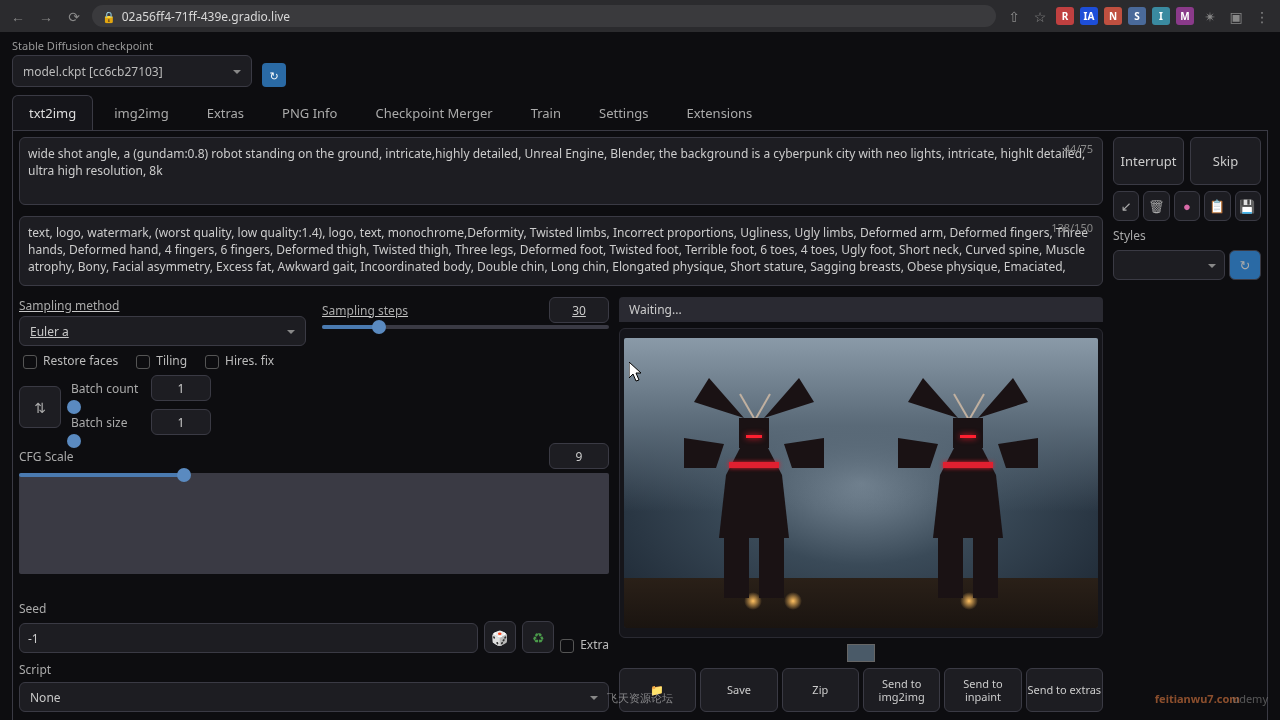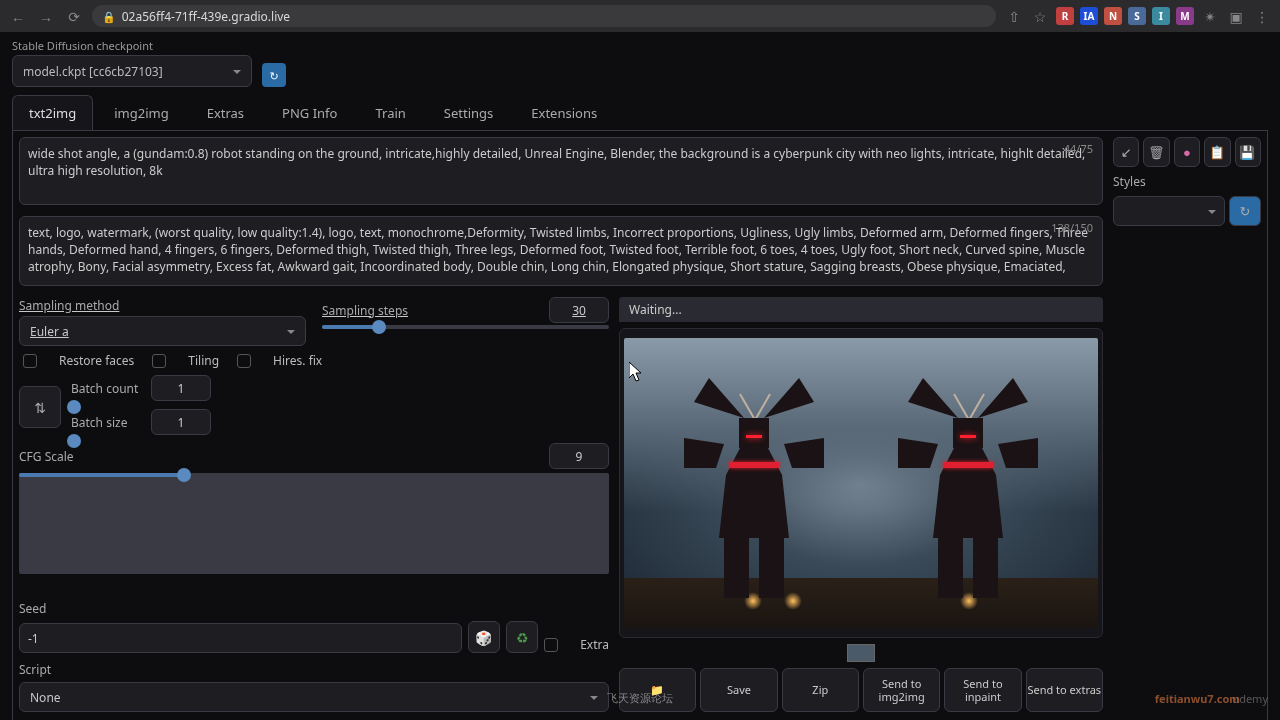--- a/index.html
+++ b/index.html
@@ -50,21 +50,21 @@
 .select { background: #1d1d22; border: 1px solid #3a3a44; border-radius: 6px; height: 30px; padding: 0 26px 0 10px; display: flex; align-items: center; font-size: 12px; position: relative; }
 .select::after { content: ''; position: absolute; right: 10px; top: 13px; border: 4px solid transparent; border-top-color: #888; }
 
 .num-field { background: #1d1d22; border: 1px solid #3a3a44; border-radius: 6px; height: 26px; width: 60px; text-align: center; font-size: 12px; color: #ccc; outline: none; }
 .slider-row { display: flex; align-items: center; gap: 10px; }
 .slider-track { flex: 1; height: 4px; background: #3a3a44; border-radius: 2px; position: relative; }
 .slider-fill { position: absolute; height: 4px; background: #4a7ab0; border-radius: 2px; }
 .slider-thumb { position: absolute; width: 14px; height: 14px; background: #5a8ac0; border-radius: 50%; top: -5px; transform: translateX(-50%); }
 
 .checkboxes { display: flex; gap: 18px; padding: 2px 4px; }
-.checkbox { display: flex; align-items: center; gap: 22px; font-size: 12px; color: #bbb; }
+.checkbox { display: flex; align-items: flex-end; gap: 6px; font-size: 12px; color: #bbb; }
 .cb-box { width: 14px; height: 14px; border: 1px solid #555; border-radius: 3px; display: inline-block; }
 
 .swap-btn { background: #1d1d22; border: 1px solid #3a3a44; border-radius: 6px; width: 42px; height: 42px; display: flex; align-items: center; justify-content: center; font-size: 14px; color: #aaa; }
 
 .seed-row { display: flex; gap: 6px; align-items: flex-end; }
 .seed-input { flex: 1; background: #1d1d22; border: 1px solid #3a3a44; border-radius: 6px; height: 30px; padding: 0 8px; font-size: 12px; color: #ccc; outline: none; }
 .seed-btn { width: 32px; height: 32px; background: #1d1d22; border: 1px solid #3a3a44; border-radius: 6px; display: flex; align-items: center; justify-content: center; font-size: 14px; }
 
 
 .action-btns { display: flex; gap: 6px; }
@@ -155,20 +155,21 @@
       </div>
     </div>
     <div class="tiny-btn">↻</div>
   </div>
 
   <div class="tabs">
     <div class="tab active">txt2img</div>
     <div class="tab">img2img</div>
     <div class="tab">Extras</div>
     <div class="tab">PNG Info</div>
+    <div class="tab">Checkpoint Merger</div>
     <div class="tab">Train</div>
     <div class="tab">Settings</div>
     <div class="tab">Extensions</div>
   </div>
 
   <div class="content">
     <div class="left-col">
       <div class="textarea-wrap">
         <span class="token-counter">44/75</span>
         <textarea class="textarea pos-prompt" style="">wide shot angle, a (gundam:0.8) robot standing on the ground, intricate,highly detailed, Unreal Engine, Blender, the background is a cyberpunk city with neo lights, intricate, highlt detailed, ultra high resolution, 8k</textarea>
@@ -321,20 +322,24 @@
             <div class="send-btn">Zip</div>
             <div class="send-btn">Send to img2img</div>
             <div class="send-btn">Send to inpaint</div>
             <div class="send-btn">Send to extras</div>
           </div>
         </div>
       </div>
     </div>
 
     <div class="right-col">
+      <div class="action-btns">
+        <div class="btn">Interrupt</div>
+        <div class="btn">Skip</div>
+      </div>
       <div class="btn-row">
         <div class="small-btn">↙</div>
         <div class="small-btn">🗑</div>
         <div class="small-btn pink">●</div>
         <div class="small-btn">📋</div>
         <div class="small-btn">💾</div>
       </div>
       <span class="param-label">Styles</span>
       <div class="styles-row">
         <div class="styles-dropdown"></div>

